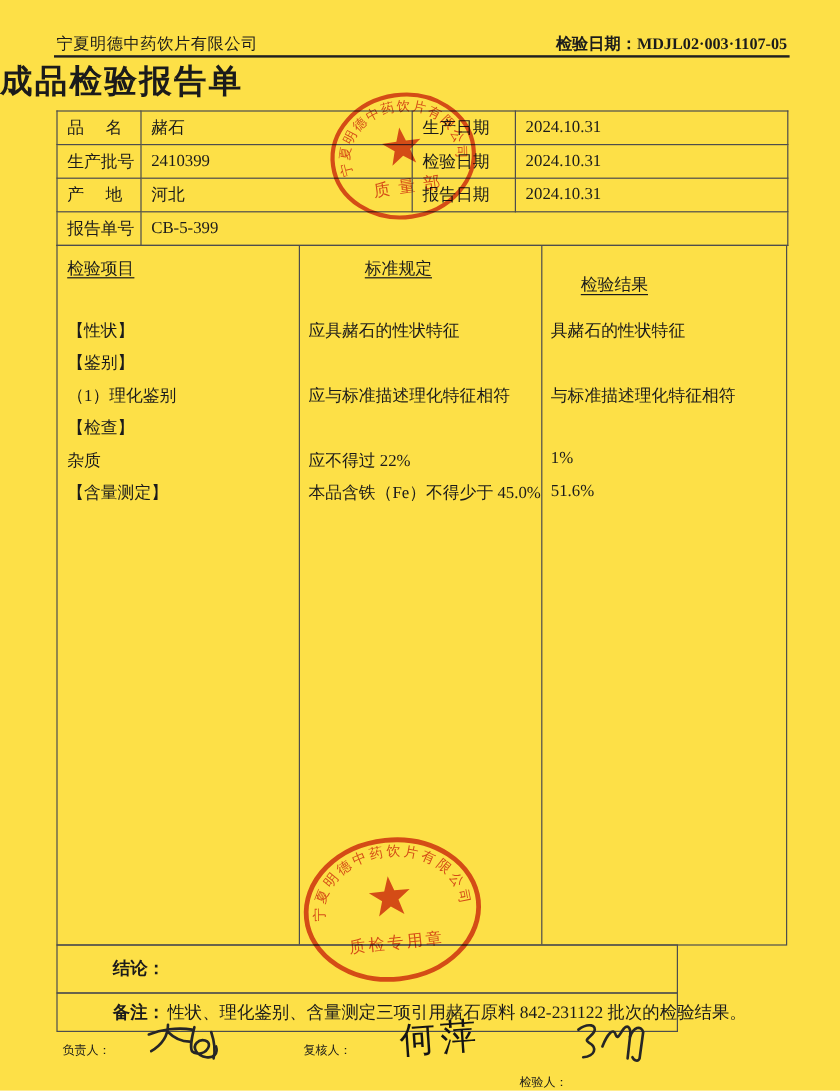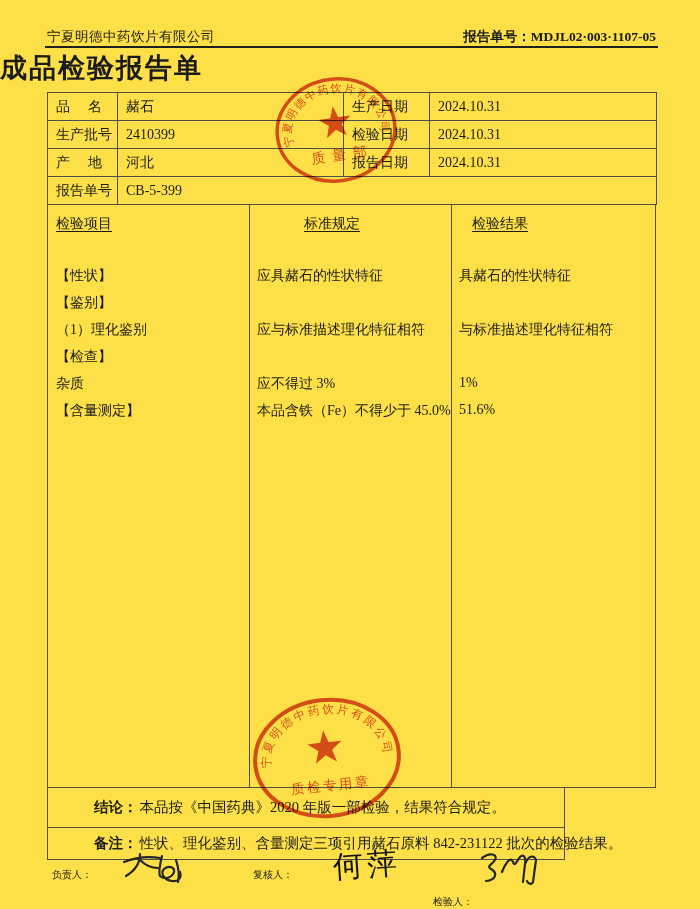--- a/index.html
+++ b/index.html
@@ -18,21 +18,21 @@
   table.info { position:absolute; left:47px; top:92px; width:609px;
                border-collapse:collapse; font-size:14px; table-layout:fixed; }
   table.info td { border:1px solid #4d4d4d; height:28px; padding:0 15px 0 8px; overflow:hidden; white-space:nowrap; }
   td.j { text-align:justify; text-align-last:justify; }
 
   .detail { position:absolute; left:47px; top:204px; width:609px; height:584px;
             border:1px solid #4d4d4d; font-size:14px; }
   .vline { position:absolute; top:0; bottom:0; width:1px; background:#4d4d4d; }
   .v1 { left:201px; } .v2 { left:403px; }
   .dhead span { position:absolute; top:10px; text-decoration:underline; text-underline-offset:3px; white-space:nowrap; }
-  .dh1 { left:8px; } .dh2 { left:256px; } .dh3 { left:424px; }
+  .dh1 { left:8px; } .dh2 { left:256px; } .dh3 { left:436px;margin-top:14px; }
   .drow span { position:absolute; white-space:nowrap; }
   .dc1 { left:8px; } .dc2 { left:209px; } .dc3 { left:411px; }
 
   .cbox { position:absolute; left:47px; width:518px; border:1px solid #4d4d4d;
           font-size:14.5px; display:flex; align-items:center; padding-left:46px; background:transparent; }
   .conclusion { top:787px; height:41px; }
   .remarks   { top:827px; height:33px; }
   .box-label { font-weight:bold; margin-right:2px; white-space:nowrap; }
   .box-text  { white-space:nowrap; }
 
@@ -49,21 +49,21 @@
   .stamp-top { left:261px; top:65px; }
   .stamp-bottom { left:242px; top:692px; }
   .stamp text { font-family:"Liberation Serif","DejaVu Serif",serif; }
 </style>
 </head>
 <body>
 
 <div class="page">
 
   <div class="company">宁夏明德中药饮片有限公司</div>
-  <div class="doc-code"><span>报告单号：</span><span>MDJL02·003·1107-05</span></div>
+  <div class="doc-code"><span>检验日期：</span><span>MDJL02·003·1107-05</span></div>
   <div class="header-rule"></div>
   <div class="title">成品检验报告单</div>
 
   <table class="info">
     <colgroup>
         <col style="width:70px">
         <col style="width:226px">
         <col style="width:86px">
         <col style="width:227px">
       </colgroup>
@@ -116,33 +116,32 @@
       <span class="dc2" style="top:116px">应与标准描述理化特征相符</span>
       <span class="dc3" style="top:116px">与标准描述理化特征相符</span>
     </div>
     <div class="drow">
       <span class="dc1" style="top:143px">【检查】</span>
       <span class="dc2" style="top:143px"></span>
       <span class="dc3" style="top:143px"></span>
     </div>
     <div class="drow">
       <span class="dc1" style="top:170px">杂质</span>
-      <span class="dc2" style="top:170px">应不得过 3%</span>
+      <span class="dc2" style="top:170px">应不得过 22%</span>
       <span class="dc3" style="top:170px">1%</span>
     </div>
     <div class="drow">
       <span class="dc1" style="top:197px">【含量测定】</span>
       <span class="dc2" style="top:197px">本品含铁（Fe）不得少于 45.0%</span>
       <span class="dc3" style="top:197px">51.6%</span>
     </div>
   </div>
 
   <div class="cbox conclusion">
     <span class="box-label">结论：</span>
-    <span class="box-text">本品按《中国药典》2020 年版一部检验，结果符合规定。</span>
   </div>
   <div class="cbox remarks">
     <span class="box-label">备注：</span>
     <span class="box-text">性状、理化鉴别、含量测定三项引用赭石原料 842-231122 批次的检验结果。</span>
   </div>
 
   <span class="sig-label sl1">负责人：</span>
   <span class="sig-label sl2">复核人：</span>
   <span class="sig-label sl3">检验人：</span>
 

